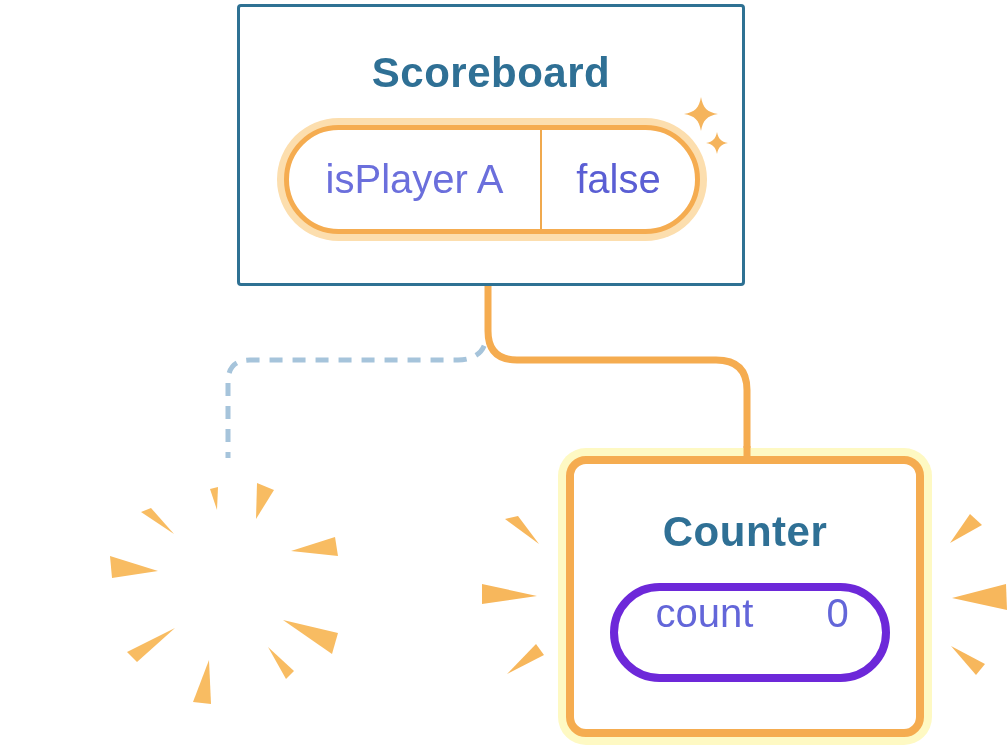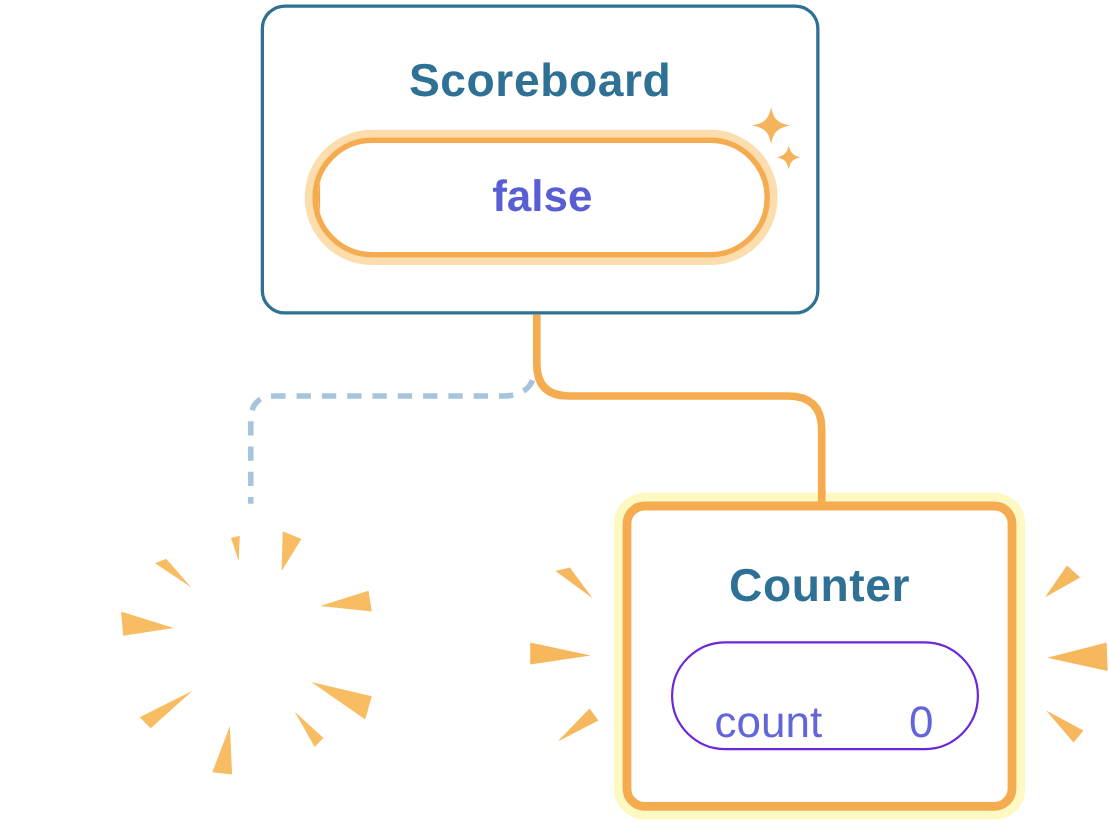--- a/index.html
+++ b/index.html
@@ -14,21 +14,21 @@
   
   .destroyed-card {
     position:absolute; left:109px; top:474px; width:232px; height:232px;
     background:#ffffff; border-radius:16px;
     transform:rotate(11.5deg); z-index:0;
   }
 
   
   .scoreboard-box {
     position:absolute; left:237px; top:4px; width:508px; height:282px;
-    background:#ffffff; border:3px solid #2E7193; border-radius:22px;
+    background:#ffffff; border:3px solid #2E7193; border-radius:4px;
     box-sizing:border-box; z-index:2;
   }
   .component-title {
     position:absolute; left:0; right:0; text-align:center;
     font-size:42px; font-weight:600; color:#2F7095; letter-spacing:0.5px;
   }
   .scoreboard-title { top:42px; }
 
   .scoreboard-pill-glow {
     position:absolute; left:37px; top:111px; width:430px; height:123px;
@@ -37,35 +37,35 @@
   .scoreboard-pill {
     width:100%; height:100%; background:#ffffff;
     border:5px solid #F5AC50; border-radius:60px;
     display:flex; align-items:stretch; box-sizing:border-box; overflow:hidden;
   }
   .pill-cell { display:flex; align-items:center; justify-content:center; }
   .scoreboard-pill .cell-label { width:251px; }
   .scoreboard-pill .divider { width:2px; background:#F0A94E; }
   .scoreboard-pill .cell-value { flex:1; }
   .state-label { font-size:40px; font-weight:400; color:#6B6FDC; }
-  .state-value { font-size:40px; font-weight:700; color:#5A5ED4; }
+  .state-value { font-size:40px; font-weight:400; color:#5A5ED4; }
 
   .counter-box {
     position:absolute; left:558px; top:448px; width:374px; height:297px;
     background:#fef9c3; border-radius:28px; padding:8px; box-sizing:border-box; z-index:2;
   }
   .counter-inner {
     width:100%; height:100%; background:#ffffff;
     border:8px solid #F5AC50; border-radius:20px; box-sizing:border-box;
   }
   .counter-title { top:60px; }
   .counter-pill {
     position:absolute; left:52px; top:135px; width:280px; height:99px;
-    background:#ffffff; border:2px solid #6d28d9; border-radius:52px;
-    display:flex; align-items:flex-end; box-sizing:border-box; overflow:hidden;
+    background:#ffffff; border:8px solid #6d28d9; border-radius:52px;
+    display:flex; align-items:flex-start; box-sizing:border-box; overflow:hidden;
   }
   .counter-pill .cell-label { width:173px; }
   .counter-pill .divider { width:2px; background:#6165D8; }
   .counter-pill .cell-value { flex:1; }
   .counter-pill .state-label, .counter-pill .counter-value {
     font-size:40px; color:#6366D9;
   }
   .counter-value { font-weight:400; }
 </style>
 </head>
@@ -103,20 +103,23 @@
       <polygon points="950,543 970,514 982,525"></polygon>
       <polygon points="952,598 1006,584 1007,610"></polygon>
       <polygon points="951,646 976,675 985,664"></polygon>
     </g>
   </svg>
 
   <div class="scoreboard-box">
     <div class="component-title scoreboard-title">Scoreboard</div>
     <div class="scoreboard-pill-glow">
       <div class="scoreboard-pill">
+        <div class="pill-cell cell-label">
+          <span class="state-label">isPlayer A</span>
+        </div>
         <div class="divider"></div>
         <div class="pill-cell cell-value">
           <span class="state-value">false</span>
         </div>
       </div>
     </div>
   </div>
 
   <div class="counter-box">
     <div class="counter-inner"></div>

